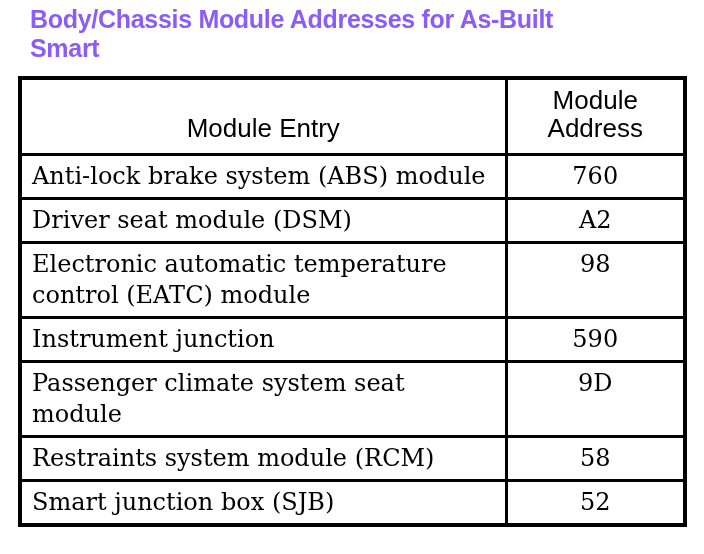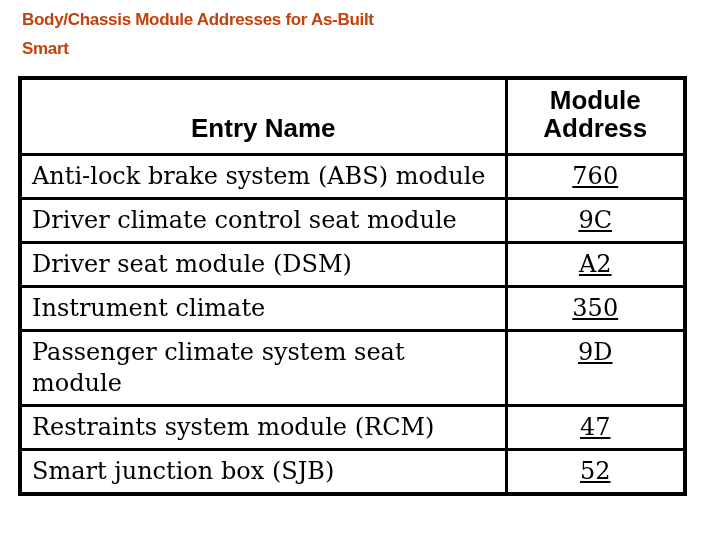--- a/index.html
+++ b/index.html
@@ -12,47 +12,47 @@
   }
   .page {
     width: 704px;
     height: 554px;
     box-sizing: border-box;
     padding: 5px 0 0 18px;
     background: #ffffff;
     color: #000000;
   }
   h1.doc-title {
-    margin: 0 0 13px 4px;
+    margin: 0 0 13px 12px;
     font-family: "Liberation Sans", "DejaVu Sans", sans-serif;
     font-weight: 700;
-    font-size: 17px;
+    font-size: 25px;
     line-height: 29px;
     letter-spacing: -0.3px;
-    color: #c2410c;
+    color: #8b5cf6;
   }
   h1.doc-title .title-line {
     display: block;
   }
   table.module-table {
     border-collapse: collapse;
     table-layout: fixed;
     width: 665px;
     border: 4px solid #000000;
   }
   table.module-table col.col-name   { width: 486px; }
   table.module-table col.col-addr   { width: 179px; }
   table.module-table th,
   table.module-table td {
     border: 3px solid #000000;
     box-sizing: border-box;
   }
   table.module-table th {
     font-family: "Liberation Sans", "DejaVu Sans", sans-serif;
-    font-weight: 700;
+    font-weight: 400;
     font-size: 26px;
     line-height: 28px;
     text-align: center;
     vertical-align: bottom;
     height: 70px;
     padding: 6px 8px 11px 8px;
   }
   table.module-table td {
     font-family: "DejaVu Serif", "Liberation Serif", serif;
     font-size: 24px;
@@ -62,74 +62,74 @@
     white-space: pre-line;
   }
   table.module-table td.name-cell {
     text-align: left;
     height: 44px;
   }
   table.module-table td.addr-cell {
     text-align: center;
     padding-left: 4px;
     padding-right: 4px;
-    text-decoration: underline;
   }
 </style>
 </head>
 <body>
 
 <div class="page">
 
   <h1 class="doc-title">
     <span class="title-line">Body/Chassis Module Addresses for As-Built</span>
     <span class="title-line">Smart</span>
   </h1>
 
   <table class="module-table">
     <colgroup>
       <col class="col-name">
       <col class="col-addr">
     </colgroup>
     <thead>
       <tr>
-        <th>Entry Name</th>
+        <th>Module Entry</th>
         <th>Module Address</th>
       </tr>
     </thead>
     <tbody id="table-body">
   <tr>
     <td class="name-cell">Anti-lock brake system (ABS) module</td>
     <td class="addr-cell">760</td>
   </tr>
 
-  <tr>
-    <td class="name-cell">Driver climate control seat module</td>
-    <td class="addr-cell">9C</td>
-  </tr>
 
   <tr>
     <td class="name-cell">Driver seat module (DSM)</td>
     <td class="addr-cell">A2</td>
   </tr>
 
+  <tr>
+    <td class="name-cell">Electronic automatic temperature
+control (EATC) module</td>
+    <td class="addr-cell">98</td>
+  </tr>
 
   <tr>
-    <td class="name-cell">Instrument climate</td>
-    <td class="addr-cell">350</td>
+    <td class="name-cell">Instrument junction</td>
+    <td class="addr-cell">590</td>
   </tr>
 
   <tr>
     <td class="name-cell">Passenger climate system seat module</td>
     <td class="addr-cell">9D</td>
   </tr>
 
   <tr>
     <td class="name-cell">Restraints system module (RCM)</td>
-    <td class="addr-cell">47</td>
+    <td class="addr-cell">58</td>
   </tr>
 
   <tr>
     <td class="name-cell">Smart junction box (SJB)</td>
     <td class="addr-cell">52</td>
   </tr>
 </tbody>
   </table>
 
 </div>

